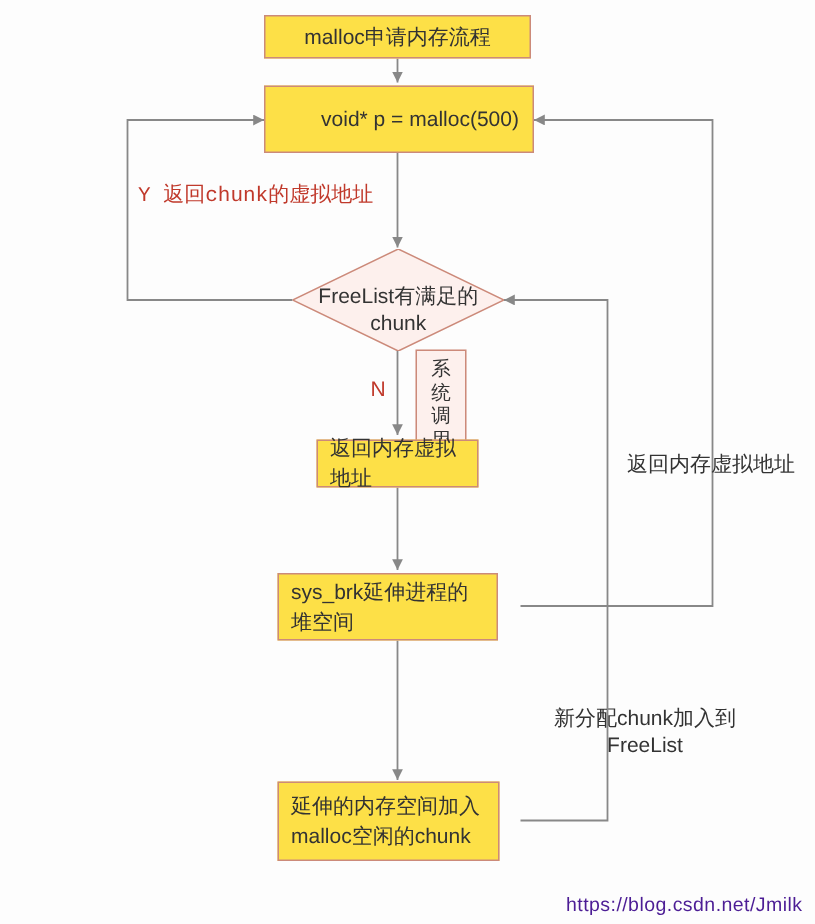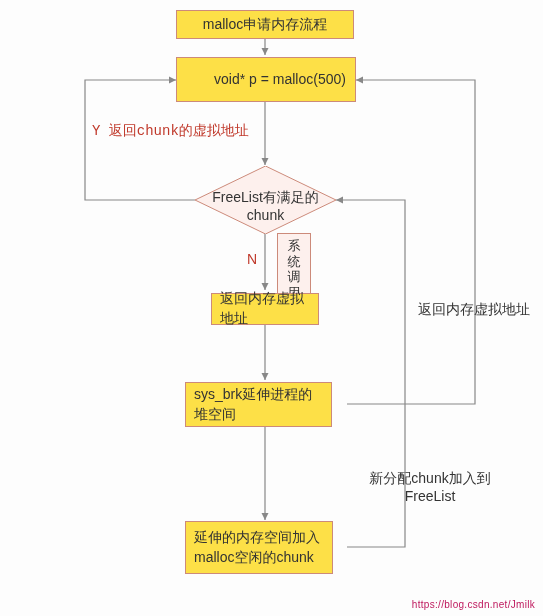--- a/index.html
+++ b/index.html
@@ -57,22 +57,22 @@
       background: #fdf0ed;
       font-size: 13px;
       line-height: 1.2;
       padding: 4px 6px;
       text-align: center;
     }
     .watermark {
       position: absolute;
       right: 8px;
       bottom: 6px;
-      font-size: 10px;
-      color: #be185d;
+      font-size: 13px;
+      color: #4c1d95;
       font-family: Arial, sans-serif;
       letter-spacing: 0.3px;
     }
   </style>
 </head>
 <body>
 
 <svg class="lines">
   <defs>
     <marker id="arrow" markerWidth="8" markerHeight="8" refX="6" refY="3" orient="auto">

